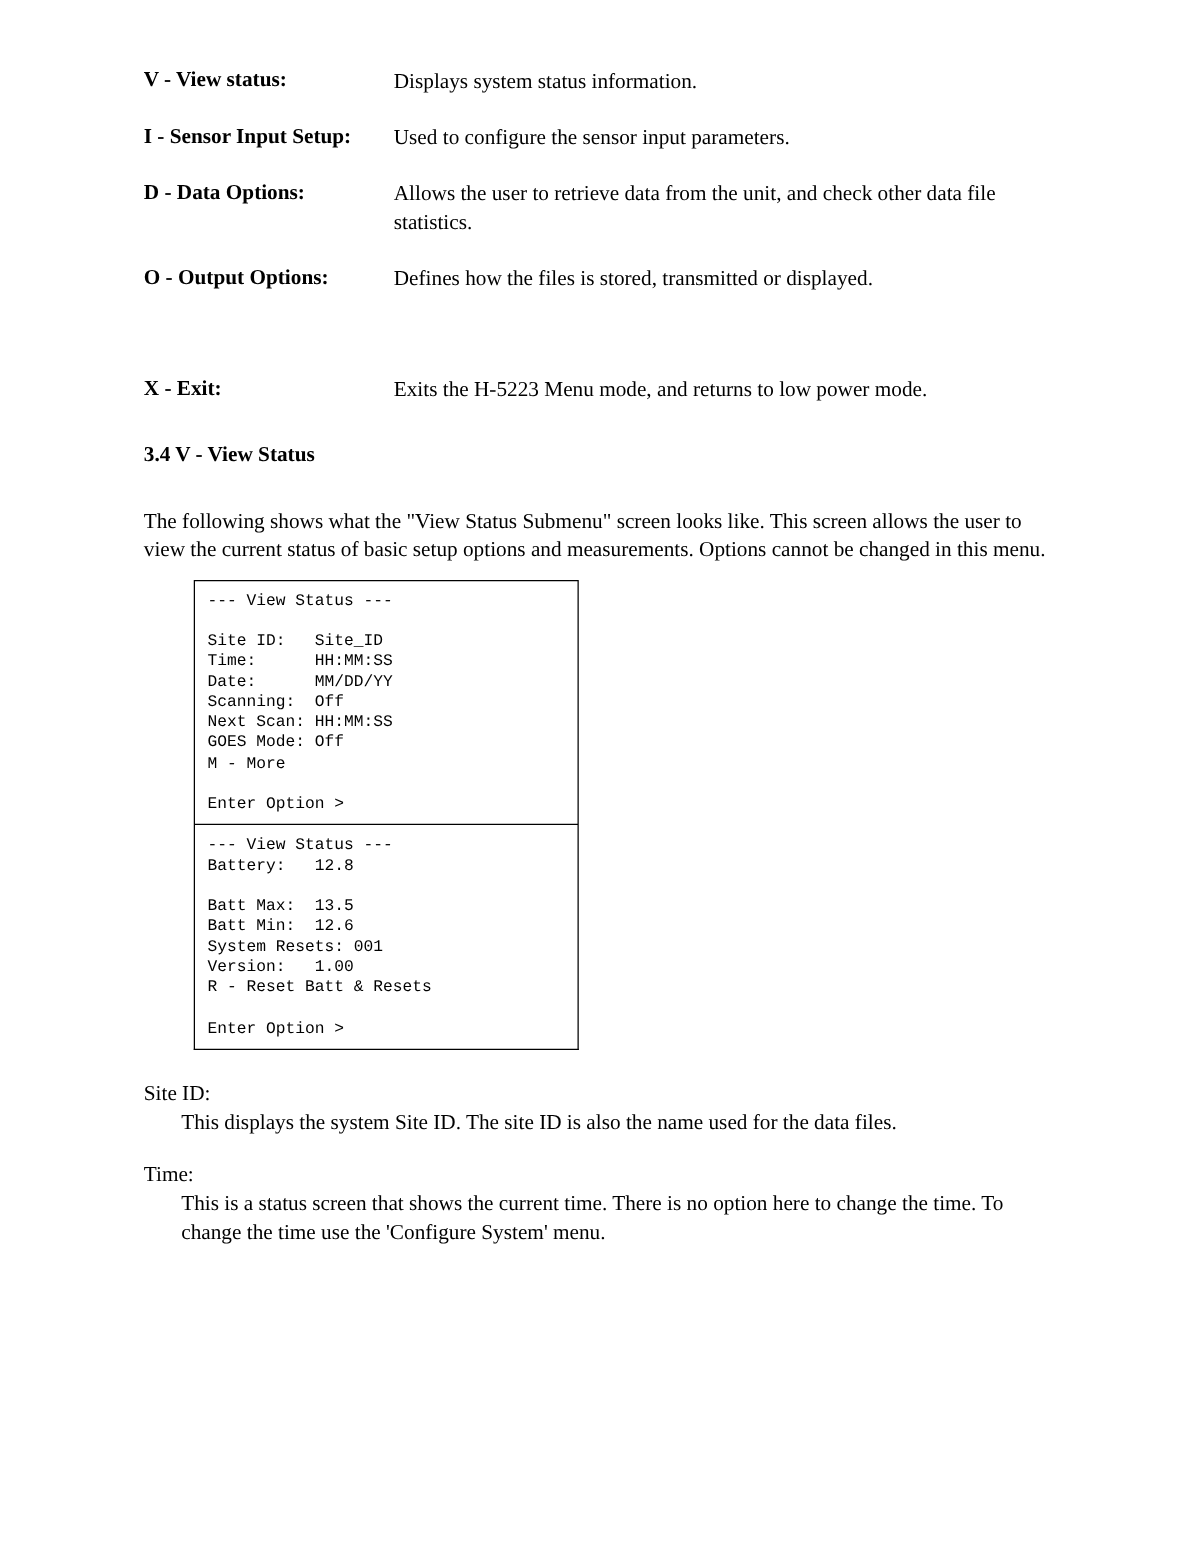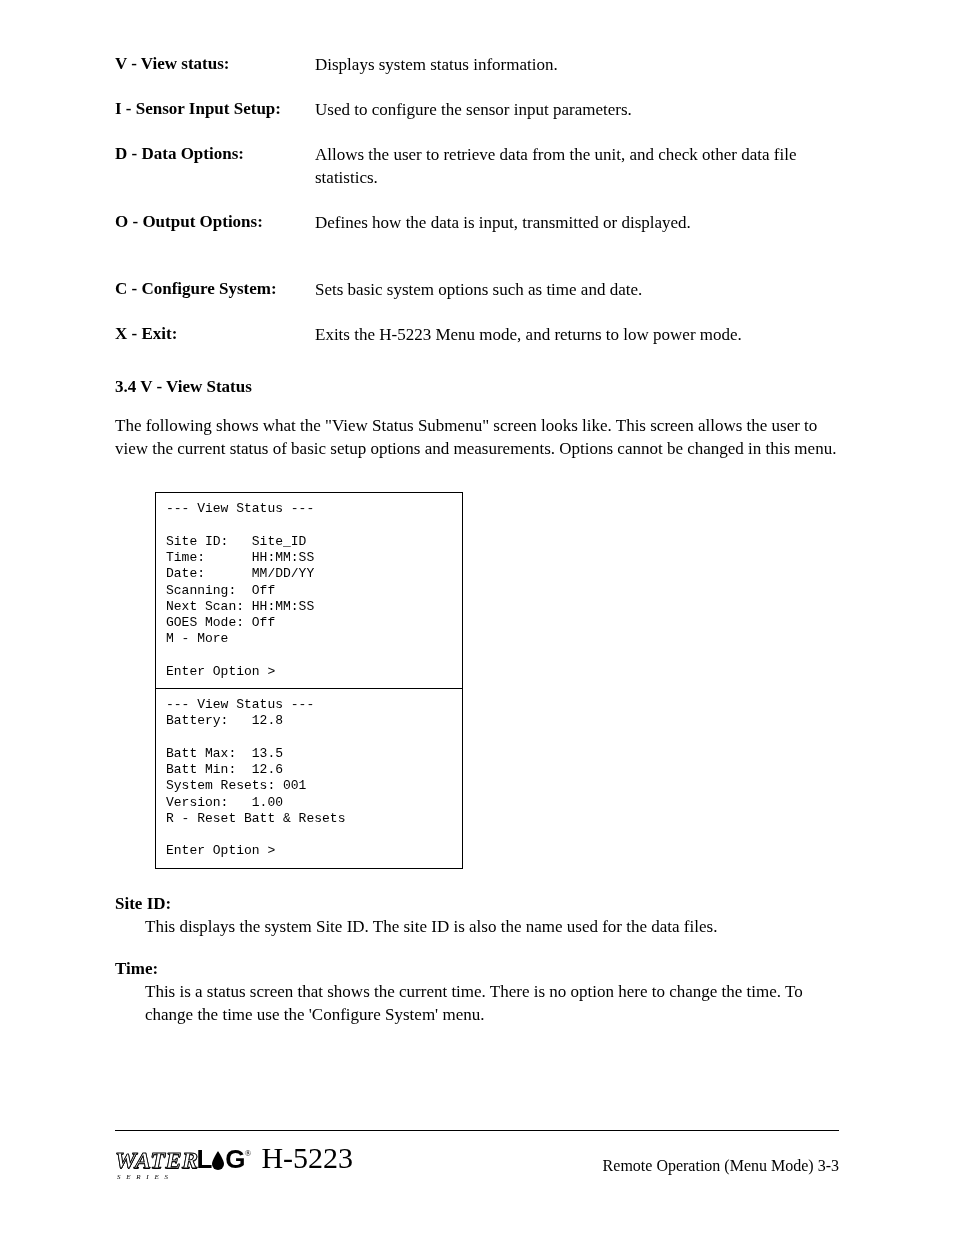--- a/index.html
+++ b/index.html
@@ -37,46 +37,46 @@
     }
     .menu-desc {
       line-height: 1.35;
     }
     .row-gap td {
       height: 22px;
     }
     .section-heading {
       font-weight: bold;
       margin-top: 10px;
-      margin-bottom: 18px;
+      margin-bottom: 32px;
     }
     .paragraph {
       line-height: 1.35;
-      margin-bottom: 32px;
+      margin-bottom: 12px;
     }
     .status-boxes {
       margin-left: 40px;
       width: 308px;
       margin-bottom: 25px;
     }
     .status-box {
       border: 1px solid #000;
       font-family: "Courier New", Courier, monospace;
       font-size: 13px;
       line-height: 1.25;
       padding: 8px 10px;
       white-space: pre;
       box-sizing: border-box;
       width: 100%;
     }
     .status-box + .status-box {
       border-top: none;
     }
     .field-label {
-      font-weight: bold;
+      font-weight: normal;
       margin-bottom: 2px;
     }
     .field-desc {
       line-height: 1.35;
       margin-left: 30px;
       margin-bottom: 20px;
     }
     .footer {
       position: absolute;
       left: 115px;
@@ -169,34 +169,30 @@
     <tr>
       <td class="menu-label">D - Data Options:</td>
       <td class="menu-desc">Allows the user to retrieve data from the unit, and check other data file statistics.</td>
     </tr>
     <tr class="row-gap">
           <td></td>
           <td></td>
         </tr>
     <tr>
       <td class="menu-label">O - Output Options:</td>
-      <td class="menu-desc">Defines how the data is input, transmitted or displayed.</td>
-    </tr>
-    <tr class="row-gap">
-          <td></td>
-          <td></td>
-        </tr>
-    <tr class="row-gap">
-          <td></td>
-          <td></td>
-        </tr>
-    <tr>
-      <td class="menu-label">C - Configure System:</td>
-      <td class="menu-desc">Sets basic system options such as time and date.</td>
-    </tr>
+      <td class="menu-desc">Defines how the files is stored, transmitted or displayed.</td>
+    </tr>
+    <tr class="row-gap">
+          <td></td>
+          <td></td>
+        </tr>
+    <tr class="row-gap">
+          <td></td>
+          <td></td>
+        </tr>
     <tr class="row-gap">
           <td></td>
           <td></td>
         </tr>
     <tr>
       <td class="menu-label">X - Exit:</td>
       <td class="menu-desc">Exits the H-5223 Menu mode, and returns to low power mode.</td>
     </tr>
   </tbody>
     </table>
@@ -230,30 +226,14 @@
   </div>
 
   <div>
     <div class="field-label">Site ID:</div>
     <div class="field-desc">This displays the system Site ID.  The site ID is also the name used for the data files.</div>
 
     <div class="field-label">Time:</div>
     <div class="field-desc">This is a status screen that shows the current time.  There is no option here to change the time.  To change the time use the 'Configure System' menu.</div>
   </div>
 
-  <div class="footer">
-    <div class="footer-left">
-      <span class="logo-wrap">
-        <span class="logo-water">WATER</span>
-        <span class="logo-log">
-          <span>L</span><svg class="drop-icon" width="16" height="20" viewBox="0 0 16 20" style="position:relative; top:2px; margin:0 -1px;">
-              <path d="M8 1 C8 1 2 10 2 14 A6 6 0 0 0 14 14 C14 10 8 1 8 1 Z" fill="#000"></path>
-            </svg><span>G</span>
-        </span>
-        <span class="logo-reg">®</span>
-        <span class="logo-series">S E R I E S</span>
-      </span>
-      <span class="model">H-5223</span>
-    </div>
-    <div class="footer-right">Remote Operation (Menu Mode)  3-3</div>
-  </div>
 
 </div>
 
 </body></html>

